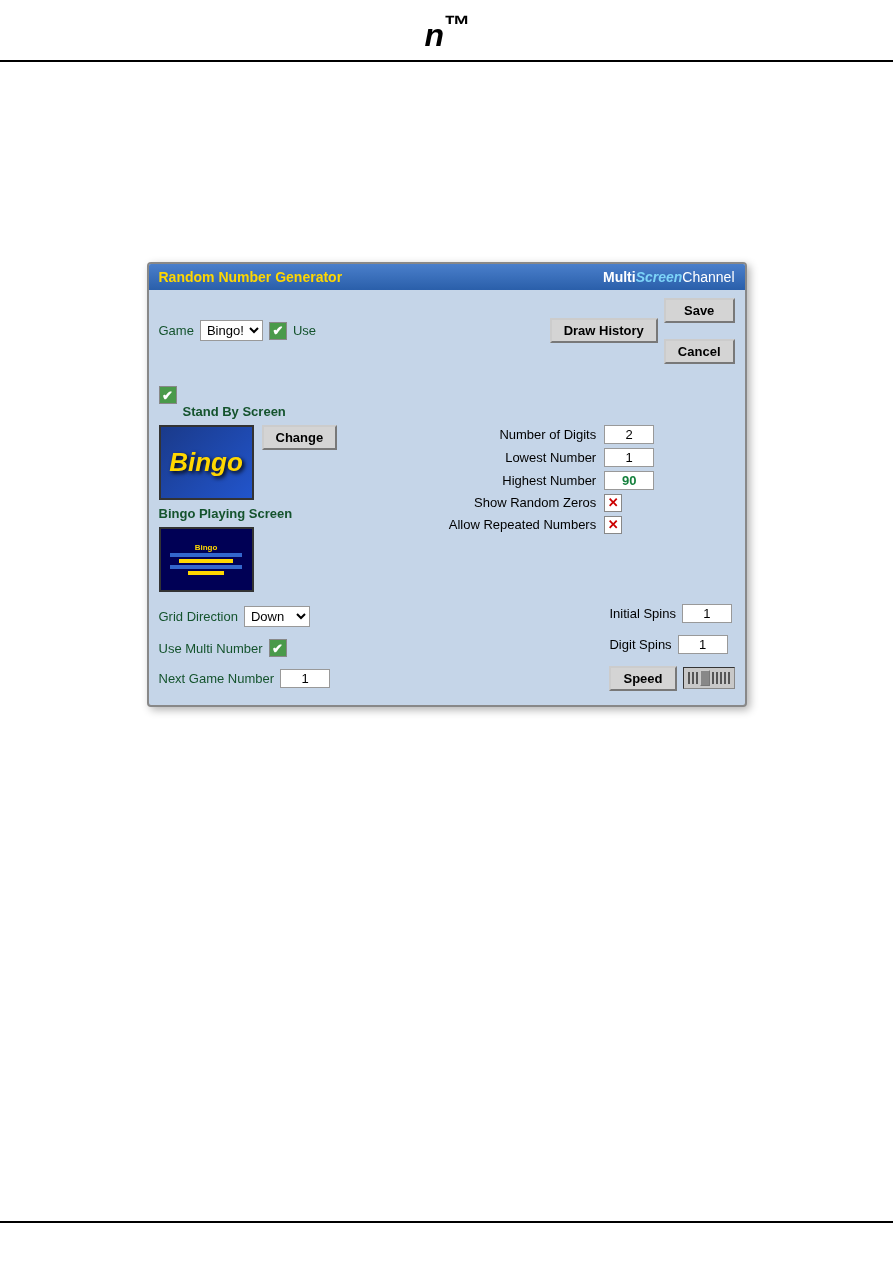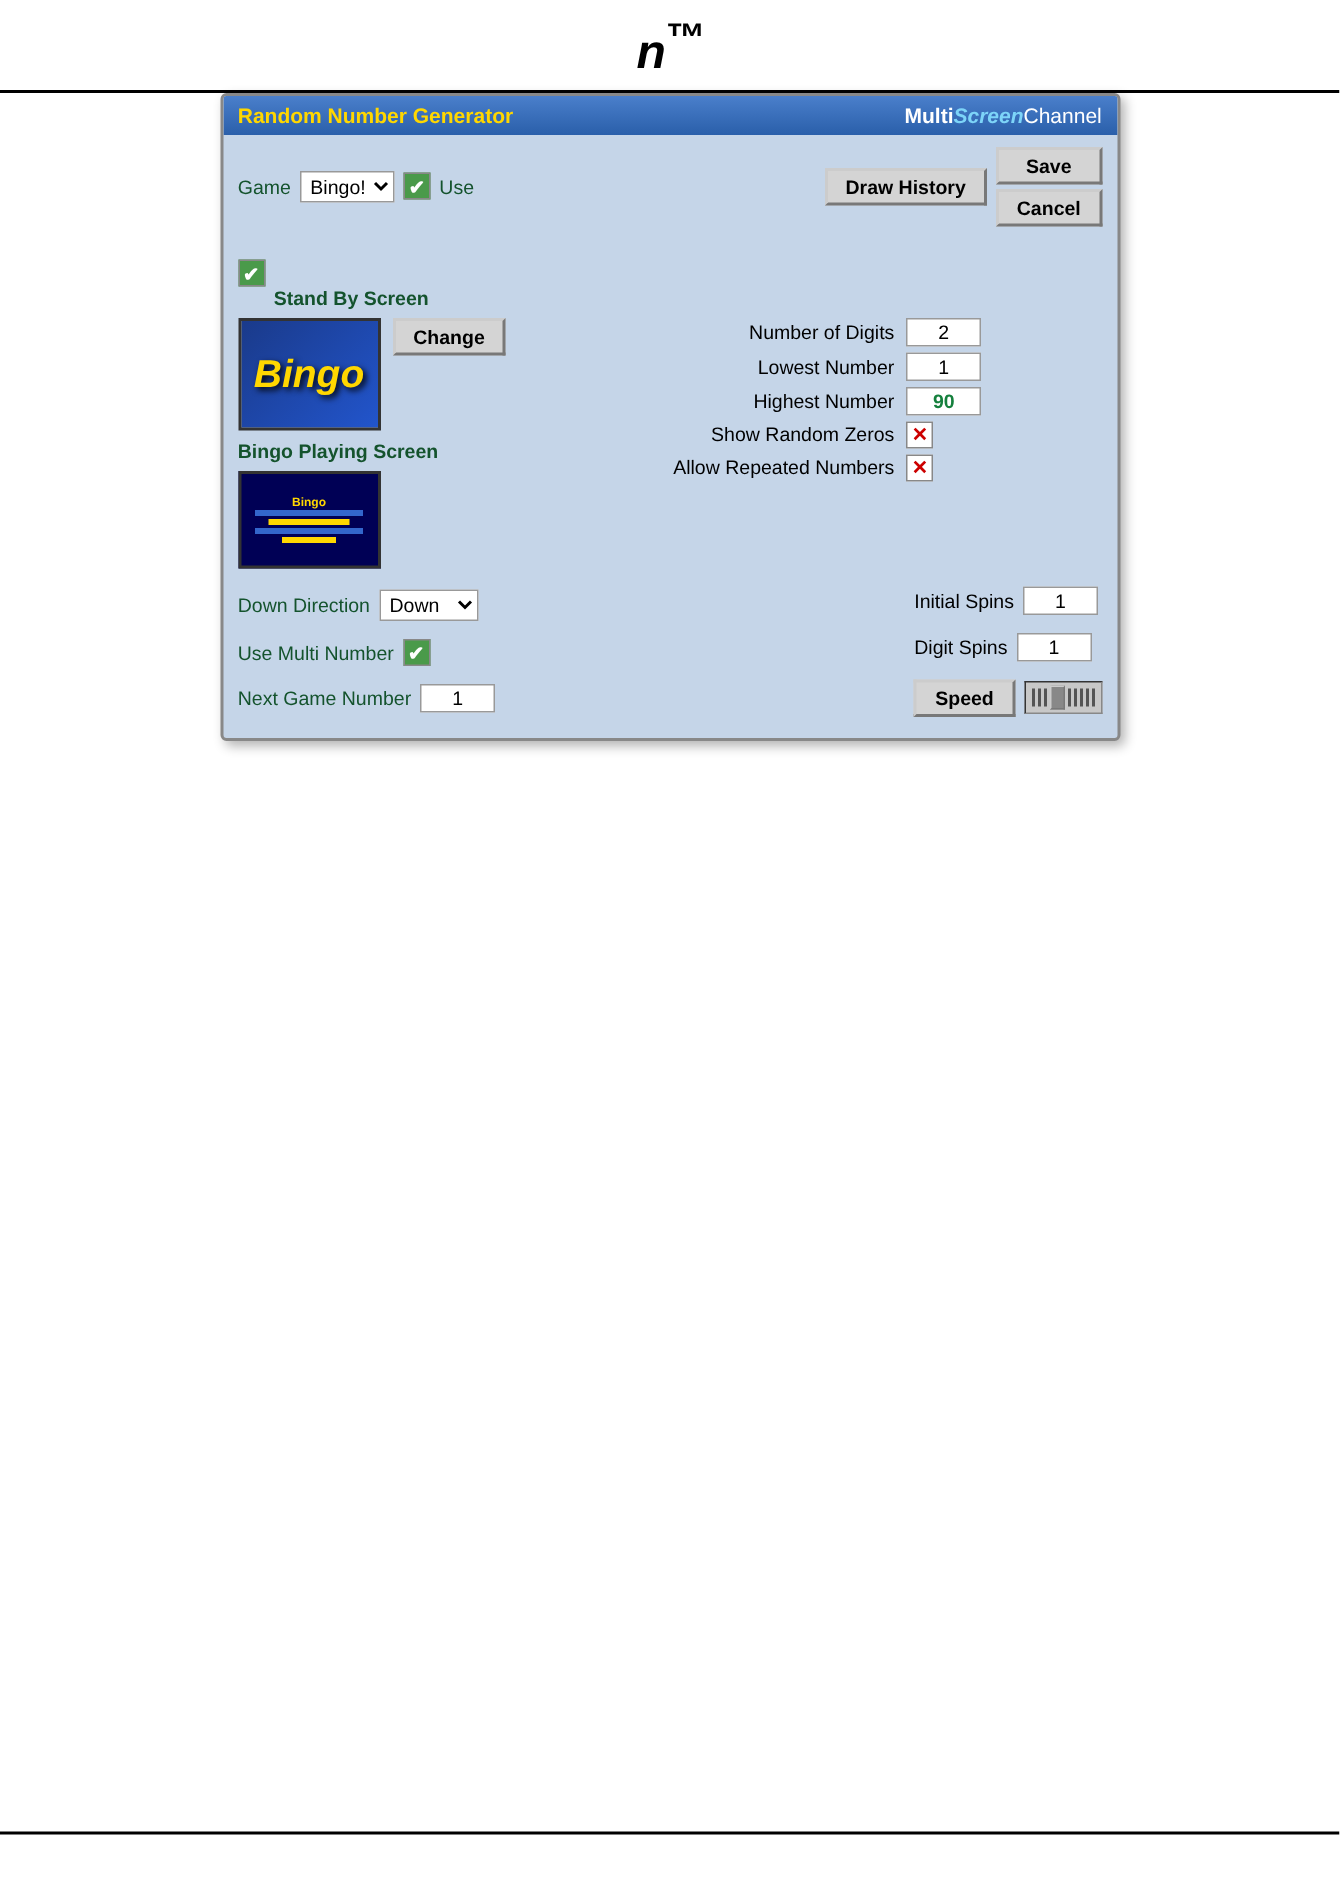--- a/index.html
+++ b/index.html
@@ -35,20 +35,21 @@
       left: 0;
       right: 0;
       border-top: 2px solid #000;
     }
 
     
     .main-content {
       display: flex;
       justify-content: center;
       align-items: center;
+      padding-top: 200px;
     }
 
     
     .dialog {
       width: 600px;
       border: 2px solid #888;
       background: #c5d5e8;
       border-radius: 4px;
       overflow: hidden;
       box-shadow: 3px 3px 8px rgba(0,0,0,0.3);
@@ -312,21 +313,21 @@
 
       <div class="top-row">
         <span class="label">Game</span>
         <select class="dropdown">
           <option>Bingo!</option>
         </select>
         <span class="checkbox-img">✔</span>
         <span class="label">Use</span>
         <div style="flex:1"></div>
         <button class="btn">Draw History</button>
-        <div style="display:flex; flex-direction:column; gap:3px;">
+        <div style="display:flex; flex-direction:column; gap:16px;">
           <button class="btn" style="min-width:70px;">Save</button>
           <button class="btn" style="min-width:70px;">Cancel</button>
         </div>
       </div>
 
       <div class="row">
         <span class="checkbox-img">✔</span>
         <span class="label label-bold" style="margin-left:6px;margin-top:32px;">Stand By Screen</span>
       </div>
 
@@ -372,21 +373,21 @@
             <span class="checkbox-x">✕</span>
 
           </div>
         </div>
       </div>
 
       <div class="bottom-section">
 
         <div class="bottom-left">
           <div class="row" style="gap:6px;">
-            <span class="label">Down Direction</span>
+            <span class="label">Grid Direction</span>
             <select class="dropdown">
               <option>Down</option>
               <option>Across</option>
             </select>
           </div>
           <div class="row" style="gap:6px;">
             <span class="label">Use Multi Number</span>
             <span class="checkbox-img">✔</span>
           </div>
           <div class="row" style="gap:6px;">

